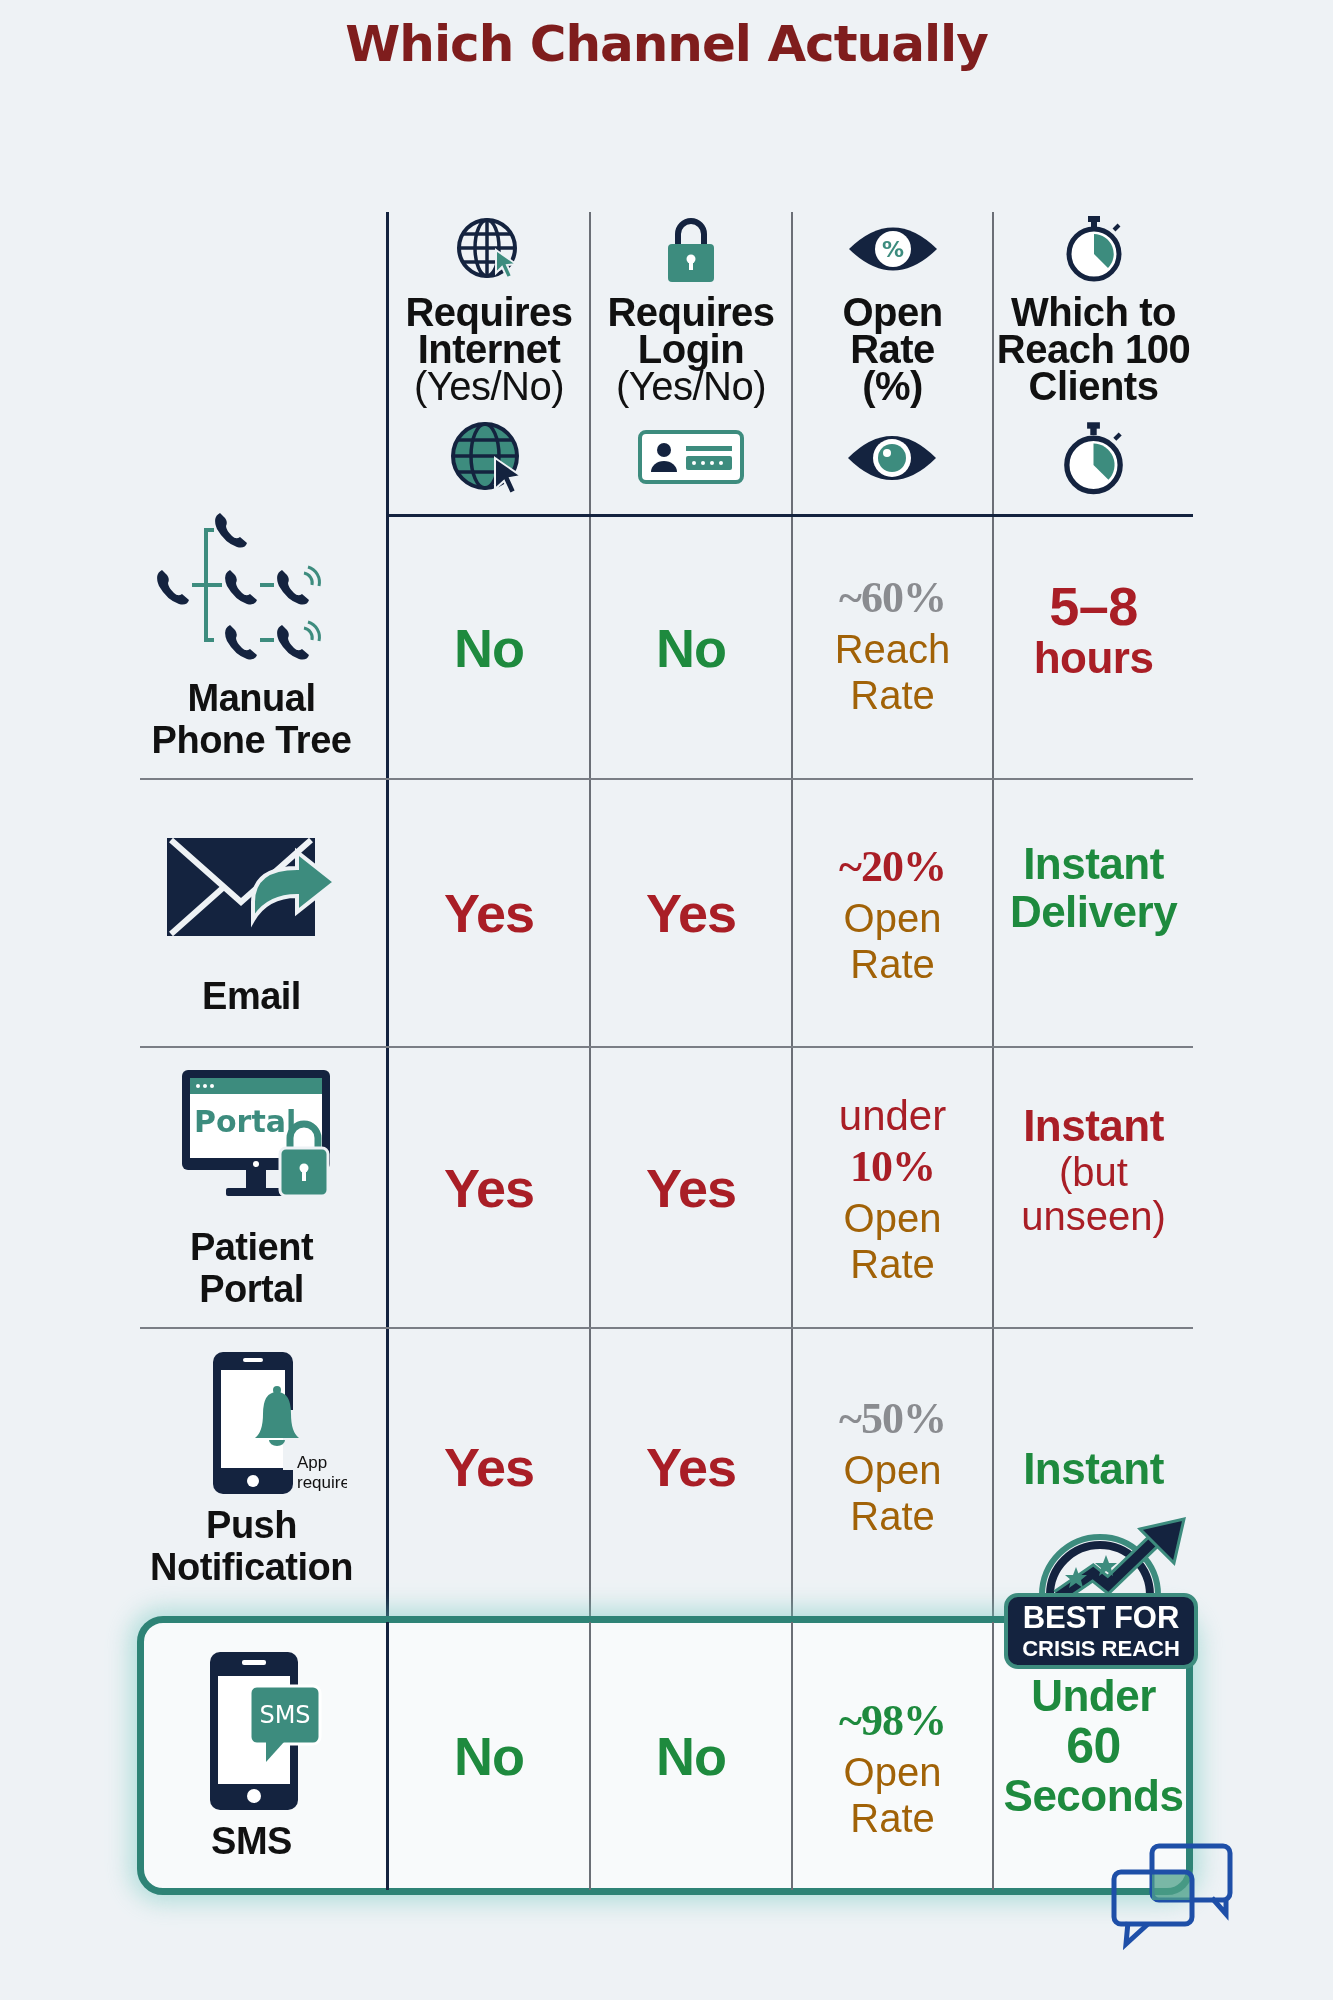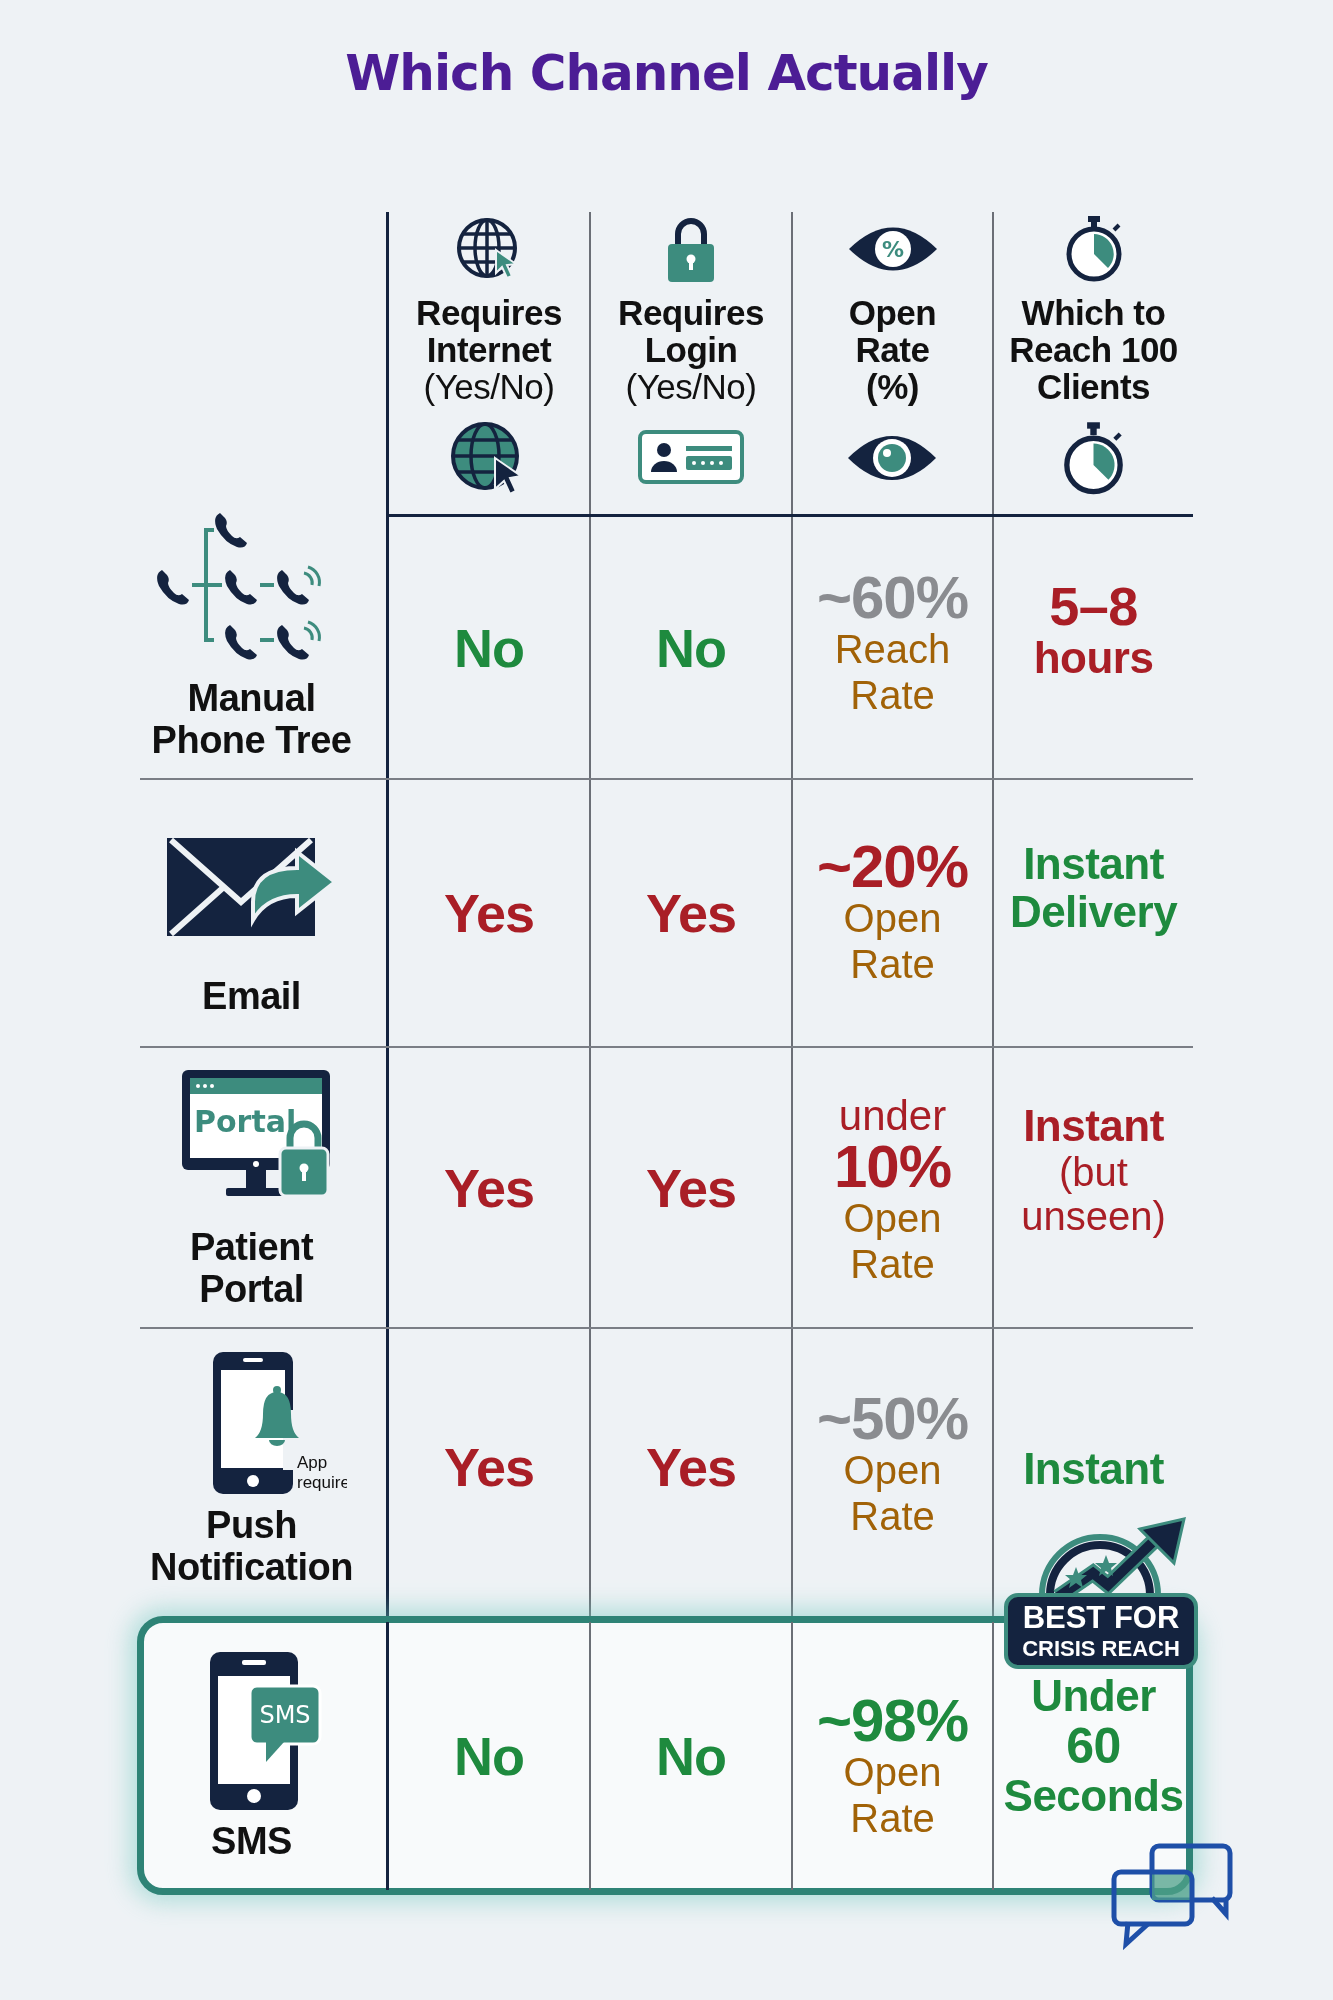--- a/index.html
+++ b/index.html
@@ -1,39 +1,39 @@
 <!DOCTYPE html>
 <html><head>
 <meta charset="utf-8">
 <style>
   * { box-sizing: border-box; margin: 0; padding: 0; }
   html, body { width: 1333px; height: 2000px; background: #eef2f5; overflow: hidden; }
   body { position: relative; font-family: "Liberation Sans", "DejaVu Sans", sans-serif; color: #111; }
 
-  .title { position: absolute; left: 0; width: 1333px; top: 41px; text-align: center;
+  .title { position: absolute; left: 0; width: 1333px; top: 12px; text-align: center;
     font-family: "DejaVu Sans", sans-serif; font-weight: bold; font-size: 50px; line-height: 64px;
-    color: #4c1d95; letter-spacing: -1px; }
+    color: #7f1d1d; letter-spacing: -1px; }
 
   .vline { position: absolute; width: 2px; background: #6b6f76; }
   .vline.main { background: #14233f; width: 3px; }
   .hline { position: absolute; height: 2px; background: #7a7e85; }
   .hline.head { background: #14233f; height: 3px; }
 
   .hdr { position: absolute; top: 212px; height: 300px; text-align: center; display: flex; flex-direction: column; align-items: center; }
   .hdr .ico { width: 70px; height: 70px; margin-top: 2px; }
-  .hdr .lbl { font-weight: bold; font-size: 35px; line-height: 37px; color: #111; margin-top: 10px; letter-spacing: -0.5px; }
+  .hdr .lbl { font-weight: bold; font-size: 40px; line-height: 37px; color: #111; margin-top: 10px; letter-spacing: -0.5px; }
   .hdr .lbl .sub { font-weight: normal; display: block; }
   .hdr .ico2 { width: 80px; height: 80px; position: absolute; top: 206px; }
 
   .rowlabel { position: absolute; left: 128px; width: 247px; text-align: center; display: flex; flex-direction: column; align-items: center; }
   .rowlabel .name { font-weight: bold; font-size: 38px; line-height: 42px; color: #111; letter-spacing: -0.5px; }
 
   .cell { position: absolute; display: flex; flex-direction: column; align-items: center; justify-content: center; text-align: center; }
   .big { font-weight: bold; font-size: 54px; line-height: 60px; letter-spacing: -1px; }
-  .pct { font-weight: bold; font-size: 60px; line-height: 56px; letter-spacing: -1px; }
+  .pct { font-weight: bold; font-size: 44px; line-height: 56px; letter-spacing: -1px; font-family: Liberation Serif, serif; }
   .small { font-size: 40px; line-height: 46px; color: #a16207; }
   .time { font-weight: bold; font-size: 44px; line-height: 48px; letter-spacing: -0.5px; }
   .green { color: #1e8a3e; }
   .red { color: #a91e26; }
   .gray { color: #8a8c90; }
 
   .smsbox { position: absolute; left: 137px; top: 1616px; width: 1056px; height: 279px;
     border: 7px solid #2e8376; border-radius: 26px; background: #f8fafb;
     box-shadow: 0 0 22px 8px rgba(110, 200, 190, 0.45); }
 

